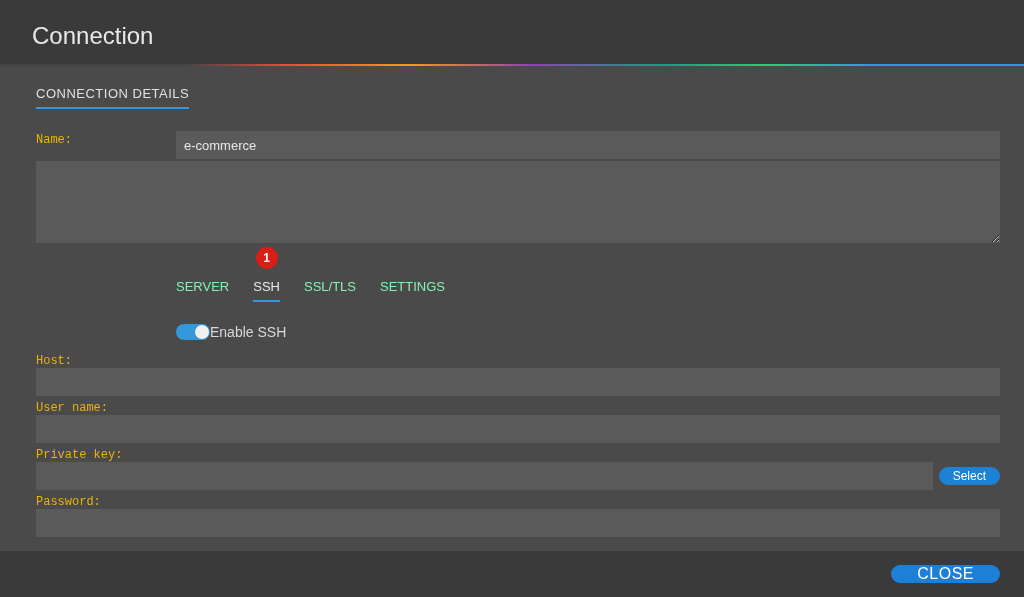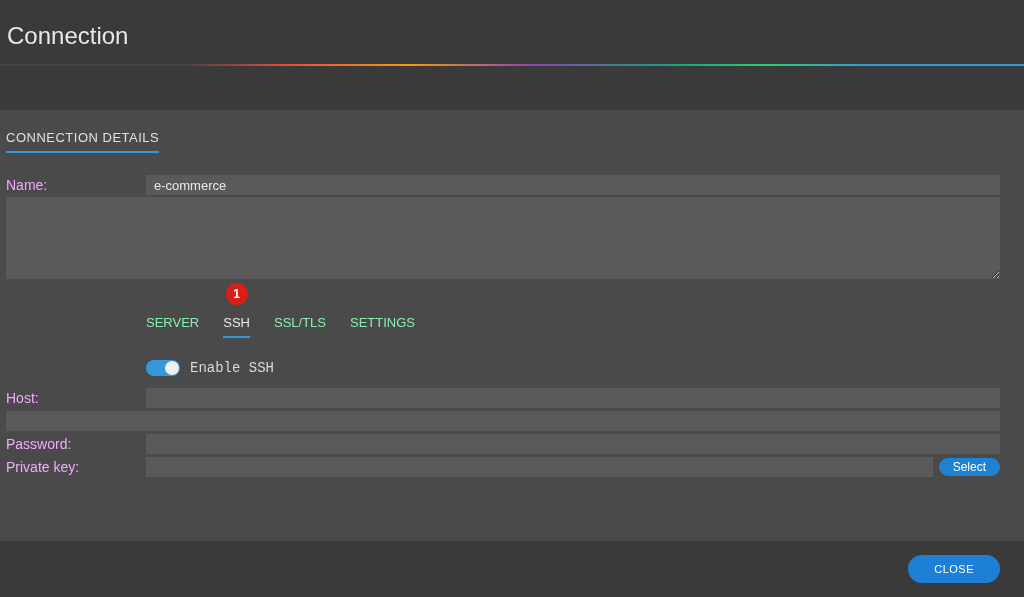--- a/index.html
+++ b/index.html
@@ -6,71 +6,71 @@
     body {
       width: 1024px;
       height: 597px;
       background: #3a3a3a;
       font-family: "Segoe UI", Arial, sans-serif;
       color: #d0d0d0;
       overflow: hidden;
       position: relative;
     }
     .header {
-      padding: 22px 24px 14px 7px;
+      padding: 22px 24px 14px 32px;
     }
     .header h1 {
       font-size: 24px;
       font-weight: 400;
       color: #e8e8e8;
     }
     .rainbow-bar {
       height: 2px;
       width: 100%;
       background: linear-gradient(90deg, #444 0%, #444 18%, #e84c3d 28%, #f39c12 40%, #8e44ad 52%, #16a085 65%, #2ecc71 75%, #3498db 85%, #3498db 100%);
     }
     .content {
       background: #4a4a4a;
-      padding: 18px 24px 30px 6px;
+      padding: 18px 24px 30px 36px;
       min-height: 478px;
-      margin-top: 44px;
     }
     .section-title {
       font-size: 13px;
       letter-spacing: 0.5px;
       color: #e0e0e0;
       padding-bottom: 6px;
       border-bottom: 2px solid #3498db;
       display: inline-block;
       margin-bottom: 22px;
     }
     .form-row {
       display: flex;
       margin-bottom: 2px;
     }
     .form-label {
       width: 140px;
       flex-shrink: 0;
-      font-size: 14px;
-      color: #f0abfc;
+      font-size: 12px;
+      color: #eab308;
       padding-top: 2px;
+      font-family: Liberation Mono, monospace;
     }
     .form-input-wrap {
       flex: 1;
     }
     input[type="text"], input[type="password"], textarea {
       width: 100%;
       background: #5a5a5a;
       border: none;
       color: #e8e8e8;
       font-size: 13px;
       padding: 3px 8px;
       font-family: inherit;
       outline: none;
-      height: 20px;
+      height: 28px;
     }
     textarea {
       height: 82px;
       resize: both;
     }
     .tabs {
       display: flex;
       gap: 24px;
       margin-left: 140px;
       margin-top: 32px;
@@ -102,22 +102,21 @@
       align-items: center;
       justify-content: center;
       font-size: 12px;
       font-weight: 600;
     }
     .toggle-row {
       display: flex;
       align-items: center;
       margin-left: 140px;
       margin-bottom: 12px;
-      gap: 10px;
-      font-family: Liberation Mono, monospace;
+      gap: 0;
     }
     .toggle {
       width: 34px;
       height: 16px;
       background: #3498db;
       border-radius: 10px;
       position: relative;
       cursor: pointer;
     }
     .toggle::after {
@@ -127,21 +126,21 @@
       height: 14px;
       background: #f0f0f0;
       border-radius: 50%;
       top: 1px;
       right: 1px;
     }
     .toggle-label {
       font-size: 14px;
       color: #d8d8d8;
     }
-    .ssh-form .form-row { margin-bottom: 3px; }
+    .ssh-form .form-row { margin-bottom: 3px; flex-direction: column; }
     .inline-select {
       display: flex;
       gap: 6px;
       align-items: center;
     }
     .inline-select input { flex: 1; }
     .select-btn {
       background: #1e82d4;
       color: #fff;
       border: none;
@@ -159,22 +158,22 @@
       right: 0;
       background: #3a3a3a;
       padding: 14px 24px;
       display: flex;
       justify-content: flex-end;
     }
     .close-btn {
       background: #1e7fd6;
       color: #fff;
       border: none;
-      padding: 8px 26px;
-      font-size: 11px;
+      padding: 0 26px;
+      font-size: 16px;
       border-radius: 18px;
       cursor: pointer;
       letter-spacing: 0.5px;
     }
   </style>
 </head>
 <body>
 
 <div class="header">
   <h1>Connection</h1>
@@ -210,31 +209,32 @@
     <div class="toggle"></div>
     <div class="toggle-label">Enable SSH</div>
   </div>
 
   <div class="ssh-form">
     <div class="form-row">
       <div class="form-label">Host:</div>
       <div class="form-input-wrap"><input type="text" value="" style=""></div>
     </div>
     <div class="form-row">
+      <div class="form-label">User name:</div>
       <div class="form-input-wrap"><input type="text" value="" style=""></div>
-    </div>
-    <div class="form-row">
-      <div class="form-label">Password:</div>
-      <div class="form-input-wrap"><input type="password" value="" style=""></div>
     </div>
     <div class="form-row">
       <div class="form-label">Private key:</div>
       <div class="form-input-wrap inline-select">
         <input type="text" value="" style="">
         <button class="select-btn">Select</button>
       </div>
     </div>
+    <div class="form-row">
+      <div class="form-label">Password:</div>
+      <div class="form-input-wrap"><input type="password" value="" style=""></div>
+    </div>
   </div>
 </div>
 
 <div class="footer">
   <button class="close-btn">CLOSE</button>
 </div>
 
 </body></html>

